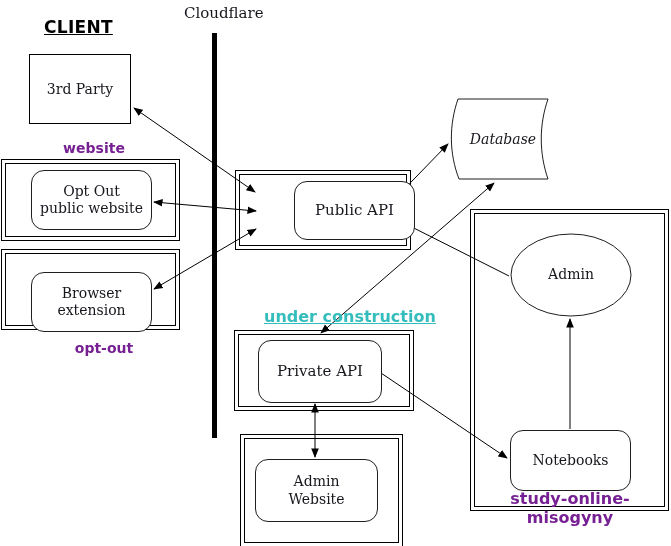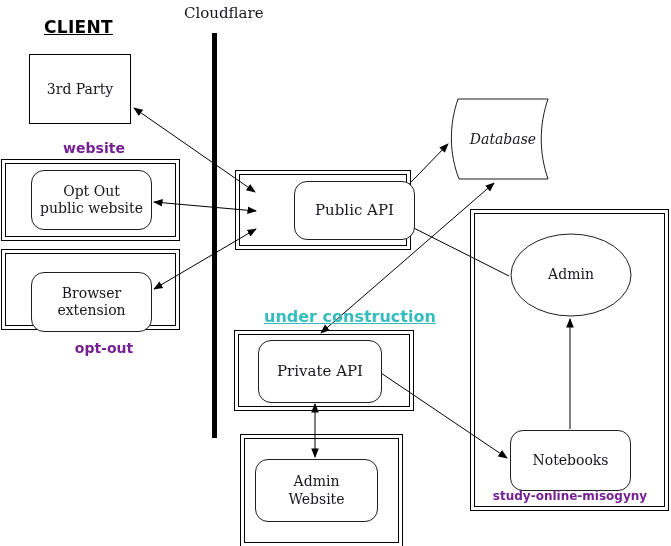--- a/index.html
+++ b/index.html
@@ -97,15 +97,15 @@
 Website</div>
 
   <div class="abs shape-label overlay" style="left:460px;top:131px;width:86px;font-style:italic;">Database</div>
 
   <div class="abs group under" style="left:470px;top:209px;width:197px;height:300px;"></div>
 
   <div class="abs shape-label overlay" style="left:531px;top:266px;width:80px;">Admin</div>
 
   <div class="abs node overlay" style="left:510px;top:430px;width:119px;height:59px;">Notebooks</div>
 
-  <div class="abs purple overlay" style="left:477px;top:489px;width:186px;font-size:12px;color:#762093;">study-online-misogyny</div>
+  <div class="abs purple overlay" style="left:477px;top:489px;width:186px;font-size:16px;color:#762093;">study-online-misogyny</div>
 
 </div>
 
 </body></html>

